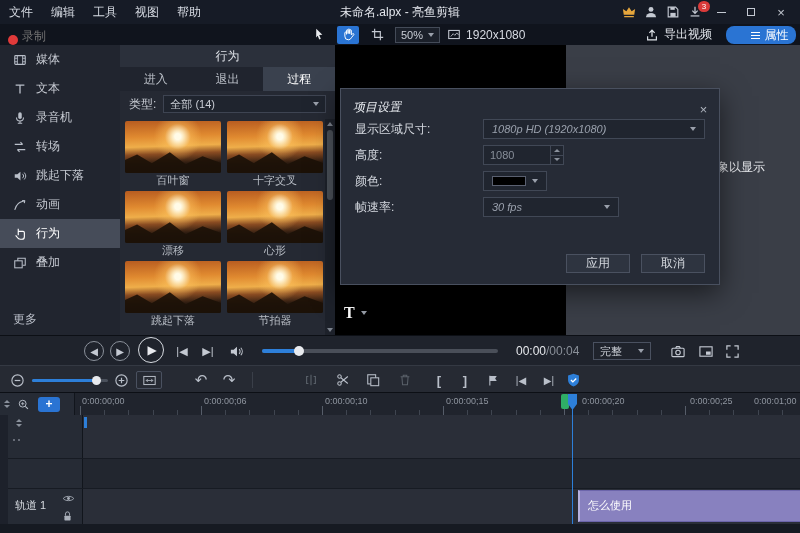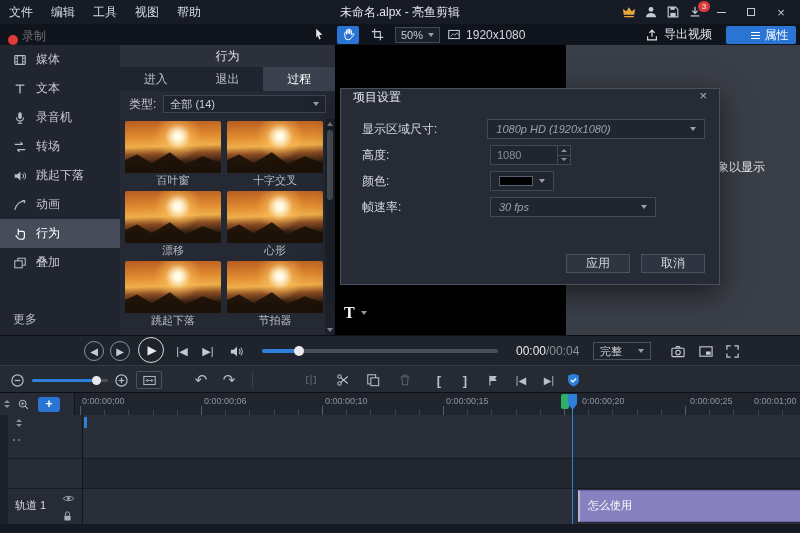--- a/index.html
+++ b/index.html
@@ -27,21 +27,21 @@
   .toolbar{position:absolute;left:0;top:24px;width:800px;height:21px;background:#10141d;}
   .record{position:absolute;left:8px;top:0;height:21px;display:flex;align-items:flex-end;gap:4px;color:#737373;}
   .rec-dot{width:10px;height:10px;border-radius:50%;background:#e03a3a;}
   .tool-group{position:absolute;left:308px;top:0;height:21px;display:flex;align-items:center;gap:7px;}
   .tool-btn{width:22px;height:18px;display:flex;align-items:center;justify-content:center;border-radius:2px;color:#c4c9d2;}
   .tool-btn.active{background:#2a74d3;color:#fff;}
   .mini-select{height:16px;border:1px solid #444b58;background:#1b202a;display:inline-flex;align-items:center;gap:5px;padding:0 5px;font-size:11px;color:#c9cdd5;}
   .chev{width:0;height:0;border-left:3.5px solid transparent;border-right:3.5px solid transparent;border-top:4px solid #9aa0ab;}
   .res-group{display:flex;align-items:center;gap:5px;color:#d6dae2;font-size:12px;}
   .export{position:absolute;right:88px;top:0;height:21px;display:flex;align-items:center;gap:5px;color:#dfe3e9;font-size:12px;}
-  .props-btn{position:absolute;right:4px;top:2px;height:18px;width:70px;background:#2a74d3;border-radius:2px;color:#fff;display:flex;align-items:center;justify-content:center;gap:5px;font-size:12px;padding-left:17px;}
+  .props-btn{position:absolute;right:4px;top:2px;height:18px;width:70px;background:#2a74d3;border-radius:8px;color:#fff;display:flex;align-items:center;justify-content:center;gap:5px;font-size:12px;padding-left:17px;}
   .burger{display:flex;flex-direction:column;gap:2px;}
   .burger i{display:block;width:9px;height:1px;background:#fff;}
 
   
   .sidebar{position:absolute;left:0;top:45px;width:120px;height:290px;background:#21252f;}
   .side-item{height:29px;display:flex;align-items:center;gap:9px;padding-left:13px;color:#c6cad2;font-size:12px;}
   .side-item.active{background:#464c59;color:#fff;}
   .side-more{position:absolute;left:0;top:261px;width:120px;height:26px;line-height:26px;padding-left:13px;color:#b9bec8;font-size:12px;}
 
   
@@ -68,23 +68,23 @@
 
   
   .preview{position:absolute;left:335px;top:45px;width:465px;height:290px;background:#3a3e47;}
   .canvas{position:absolute;left:0;top:0;width:231px;height:290px;background:#000;}
   .preview-hint{position:absolute;left:370px;top:114px;color:#e8eaee;font-size:12px;}
   .text-tool{position:absolute;left:9px;top:260px;display:flex;align-items:center;gap:6px;color:#fff;}
   .text-tool .t{font-family:"Liberation Serif","DejaVu Serif",serif;font-size:16px;font-weight:bold;line-height:1;}
 
   
   .dialog{position:absolute;left:340px;top:88px;width:380px;height:197px;background:#262b36;border:1px solid #49505f;box-shadow:0 8px 26px rgba(0,0,0,.55);z-index:5;}
-  .dlg-header{height:27px;display:flex;align-items:flex-start;padding:0 12px;color:#e6e9ee;}
+  .dlg-header{height:27px;display:flex;align-items:flex-end;padding:0 12px;color:#e6e9ee;font-style:italic;}
   .dlg-close{margin-left:auto;font-size:13px;color:#aeb4be;line-height:1;}
-  .dlg-row{display:flex;align-items:center;height:26px;padding:0 14px;margin-left:7px;}
+  .dlg-row{display:flex;align-items:center;height:26px;padding:0 14px;}
   .dlg-label{width:128px;color:#d3d7de;font-size:12px;}
   .dlg-select{height:20px;border:1px solid #414856;background:#20252f;display:flex;align-items:center;gap:6px;padding:0 8px;font-size:11px;color:#9aa1ad;font-style:italic;}
   .dlg-select .chev{margin-left:auto;}
   .num-wrap{display:flex;height:20px;border:1px solid #414856;background:#20252f;}
   .num-input{width:66px;border:0;background:transparent;color:#878e99;font-size:11px;padding:0 6px;outline:none;}
   .spin{width:13px;border-left:1px solid #414856;display:flex;flex-direction:column;}
   .spin div{flex:1;display:flex;align-items:center;justify-content:center;}
   .spin .up{border-bottom:1px solid #414856;}
   .tri-up{width:0;height:0;border-left:3px solid transparent;border-right:3px solid transparent;border-bottom:3.5px solid #8a919c;}
   .tri-down{width:0;height:0;border-left:3px solid transparent;border-right:3px solid transparent;border-top:3.5px solid #8a919c;}
@@ -414,21 +414,21 @@
     </div>
     <div class="dlg-row">
       <span class="dlg-label">颜色:</span>
       <span class="dlg-select" style="width:64px;">
         <span class="swatch"></span>
         <span class="chev"></span>
       </span>
     </div>
     <div class="dlg-row">
       <span class="dlg-label">帧速率:</span>
-      <span class="dlg-select" style="width:166px;">
+      <span class="dlg-select" style="width:136px;">
         <span>30 fps</span>
         <span class="chev"></span>
       </span>
     </div>
     <div class="dlg-buttons">
       <span class="dlg-btn">应用</span>
       <span class="dlg-btn">取消</span>
     </div>
   </div>
 

